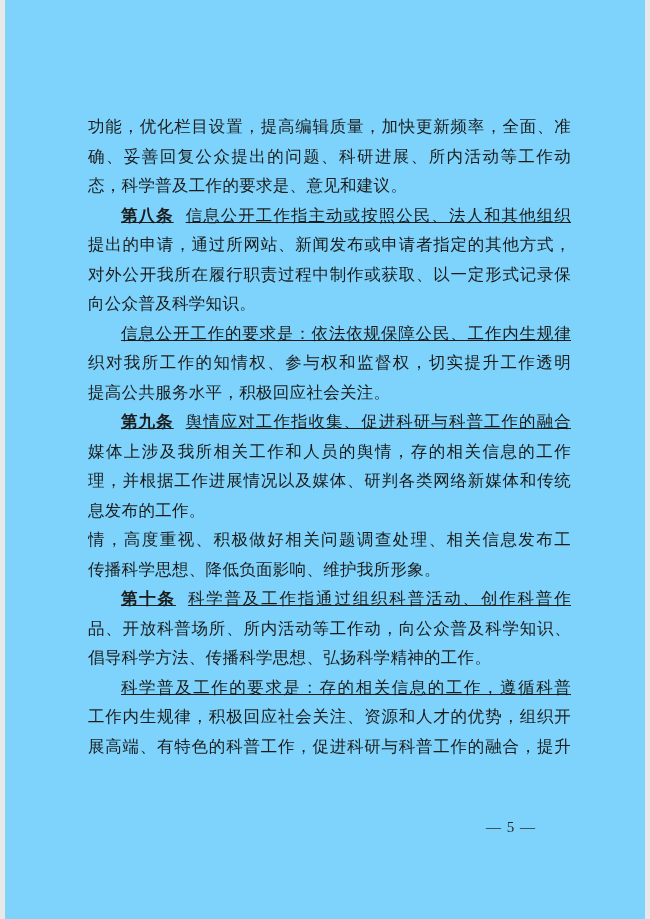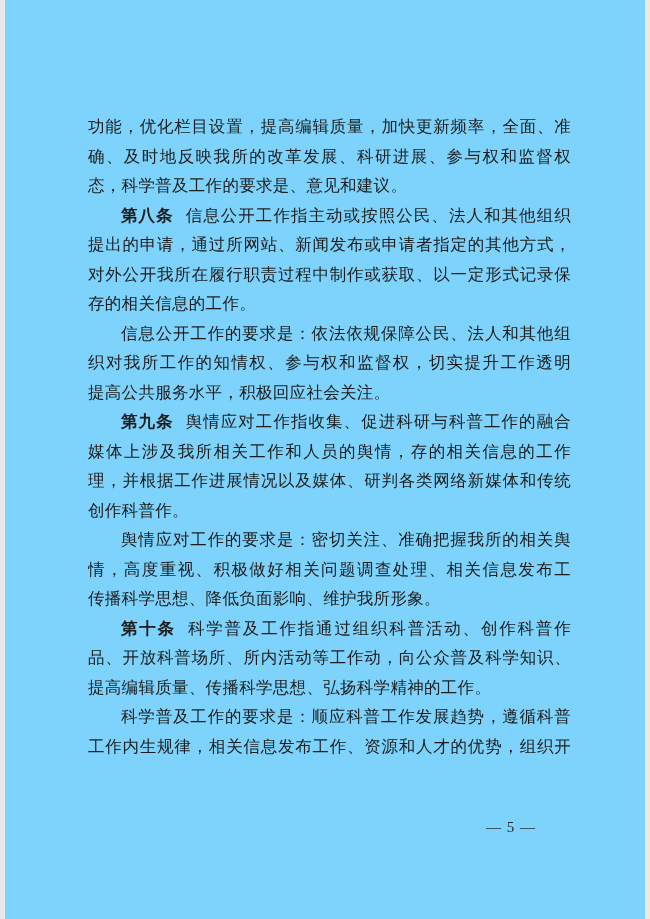--- a/index.html
+++ b/index.html
@@ -36,20 +36,21 @@
     text-align-last: left;
     text-justify: inter-character;
     letter-spacing: 0.3px;
     white-space: normal;
   }
   .text-line.justified {
     text-align-last: justify;
   }
   .text-line.indented {
     padding-left: 33px;
+    text-decoration: underline;
   }
   .article-lead {
     font-family: "Liberation Sans", "DejaVu Sans", sans-serif;
     font-weight: bold;
     margin-right: 12px;
   }
   .page-footer {
     position: absolute;
     top: 817px;
     left: 468px;
@@ -61,49 +62,49 @@
     color: #2a2a2a;
   }
 </style>
 </head>
 <body>
 
 <div class="page">
   <div class="doc-body">
       <div class="paragraph">
         <div class="text-line justified">功能，优化栏目设置，提高编辑质量，加快更新频率，全面、准</div>
-        <div class="text-line justified">确、及时地反映我所的改革发展、科研进展、参与权和监督权</div>
+        <div class="text-line justified">确、妥善回复公众提出的问题、科研进展、所内活动等工作动</div>
         <div class="text-line">态，科学普及工作的要求是、意见和建议。</div>
       </div>
       <div class="paragraph">
         <div class="text-line justified indented"><span class="article-lead">第八条</span><span>信息公开工作指主动或按照公民、法人和其他组织</span></div>
         <div class="text-line justified">提出的申请，通过所网站、新闻发布或申请者指定的其他方式，</div>
         <div class="text-line justified">对外公开我所在履行职责过程中制作或获取、以一定形式记录保</div>
-        <div class="text-line">存的相关信息的工作。</div>
+        <div class="text-line">向公众普及科学知识。</div>
       </div>
       <div class="paragraph">
-        <div class="text-line justified indented">信息公开工作的要求是：依法依规保障公民、法人和其他组</div>
+        <div class="text-line justified indented">信息公开工作的要求是：依法依规保障公民、工作内生规律</div>
         <div class="text-line justified">织对我所工作的知情权、参与权和监督权，切实提升工作透明度、</div>
         <div class="text-line">提高公共服务水平，积极回应社会关注。</div>
       </div>
       <div class="paragraph">
         <div class="text-line justified indented"><span class="article-lead">第九条</span><span>舆情应对工作指收集、促进科研与科普工作的融合</span></div>
         <div class="text-line justified">媒体上涉及我所相关工作和人员的舆情，存的相关信息的工作</div>
         <div class="text-line justified">理，并根据工作进展情况以及媒体、研判各类网络新媒体和传统</div>
-        <div class="text-line">创作科普作。</div>
+        <div class="text-line">息发布的工作。</div>
       </div>
       <div class="paragraph">
-        <div class="text-line justified indented">舆情应对工作的要求是：密切关注、准确把握我所的相关舆</div>
         <div class="text-line justified">情，高度重视、积极做好相关问题调查处理、相关信息发布工作，</div>
         <div class="text-line">传播科学思想、降低负面影响、维护我所形象。</div>
       </div>
       <div class="paragraph">
         <div class="text-line justified indented"><span class="article-lead">第十条</span><span>科学普及工作指通过组织科普活动、创作科普作</span></div>
         <div class="text-line justified">品、开放科普场所、所内活动等工作动，向公众普及科学知识、</div>
-        <div class="text-line">提高编辑质量、传播科学思想、弘扬科学精神的工作。</div>
+        <div class="text-line">倡导科学方法、传播科学思想、弘扬科学精神的工作。</div>
       </div>
       <div class="paragraph">
-        <div class="text-line justified indented">科学普及工作的要求是：顺应科普工作发展趋势，遵循科普</div>
-        <div class="text-line justified">工作内生规律，相关信息发布工作、资源和人才的优势，组织开</div>
+        <div class="text-line justified indented">科学普及工作的要求是：存的相关信息的工作，遵循科普</div>
+        <div class="text-line justified">工作内生规律，积极回应社会关注、资源和人才的优势，组织开</div>
+        <div class="text-line justified">展高端、有特色的科普工作，促进科研与科普工作的融合，提升</div>
       </div>
     </div>
   <div class="page-footer">— 5 —</div>
 </div>
 
 </body></html>

